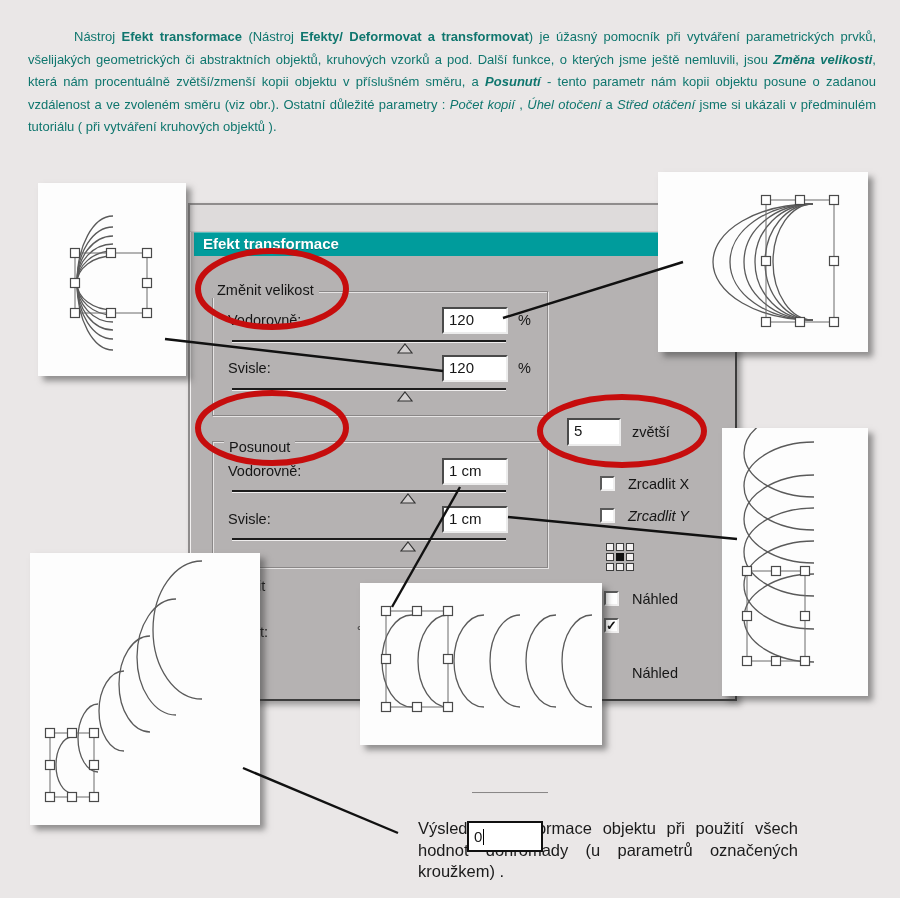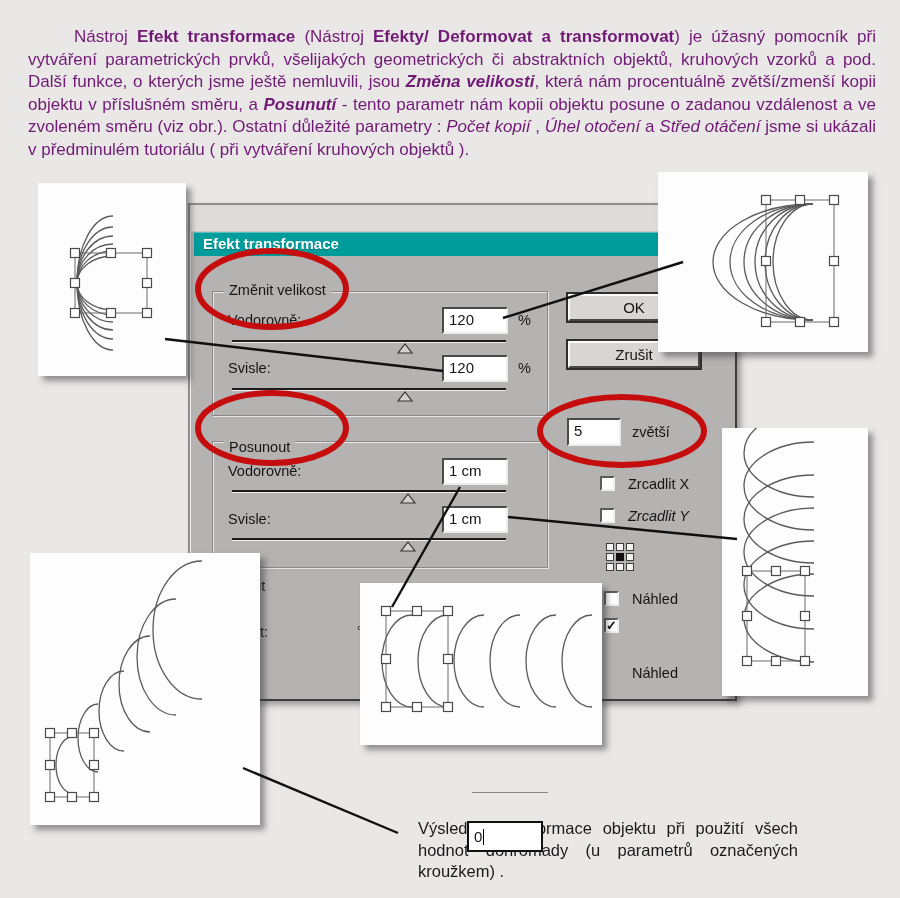--- a/index.html
+++ b/index.html
@@ -7,22 +7,22 @@
     width:900px;height:898px;position:relative;overflow:hidden;
     background:#eae7e7;
     font-family:"Liberation Sans", sans-serif;
     color:#161616;
   }
   .abs{position:absolute;}
 
   
   #intro{
     left:28px;top:26px;width:848px;
-    font-size:17px;line-height:22.5px;text-align:justify;
-    color:#701a75;
+    font-size:13px;line-height:22.5px;text-align:justify;
+    color:#0f766e;
   }
   #intro .ind{display:inline-block;width:46px;}
   #intro .b{font-weight:bold;}
   #intro .i{font-style:italic;}
 
   
   #dlg{
     left:188px;top:203px;width:545px;height:494px;
     background:#b5b2b2;
     border:2px solid;border-color:#8f8c8c #3c3c3c #3c3c3c #8f8c8c;
@@ -104,21 +104,21 @@
 </head>
 <body>
 
 <div id="intro" class="abs"><span class="ind"></span><span id="intro-segments"><span>Nástroj </span><span class="b">Efekt transformace</span><span> (Nástroj </span><span class="b">Efekty/ Deformovat a transformovat</span><span>) je úžasný pomocník při vytváření parametrických prvků, všelijakých geometrických či abstraktních objektů, kruhových vzorků a pod. Další funkce, o kterých jsme ještě nemluvili, jsou </span><span class="b i">Změna velikosti</span><span>, která nám procentuálně zvětší/zmenší kopii objektu v příslušném směru, a </span><span class="b i">Posunutí</span><span> - tento parametr nám kopii objektu posune o zadanou vzdálenost a ve zvoleném směru (viz obr.). Ostatní důležité parametry  : </span><span class="i">Počet kopií</span><span> , </span><span class="i">Úhel otočení</span><span> a </span><span class="i">Střed otáčení</span><span>  jsme si ukázali v předminulém tutoriálu  ( při vytváření kruhových objektů ).</span></span></div>
 
 <div id="dlg" class="abs">
   <div id="dlg-topstrip" class="abs"></div>
   <div id="dlg-title" class="abs"><span>Efekt transformace</span></div>
 
   <div class="abs groupbox" style="left:22px;top:86px;width:334px;height:123px;"></div>
-  <div class="abs grouplabel" style="left:34px;top:77px;">Změnit velikost</div>
+  <div class="abs grouplabel" style="left:22px;top:77px;">Změnit velikost</div>
 
   <div class="abs dlglabel" style="left:38px;top:107px;">Vodorovně:</div>
   <div class="abs field" style="left:252px;top:102px;width:66px;height:27px;">120</div>
   <div class="abs unit" style="left:328px;top:107px;">%</div>
   <div class="abs slider-track" style="left:42px;top:135px;width:274px;"></div>
   <svg class="abs thumb" style="left:207px;top:138px;" viewBox="0 0 16 11">
       <polygon points="8,1 15,10 1,10" fill="#d2cfcf" stroke="#333" stroke-width="1.2"></polygon>
     </svg>
 
   <div class="abs dlglabel" style="left:38px;top:155px;">Svisle:</div>
@@ -145,22 +145,20 @@
   <svg class="abs thumb" style="left:210px;top:336px;" viewBox="0 0 16 11">
       <polygon points="8,1 15,10 1,10" fill="#d2cfcf" stroke="#333" stroke-width="1.2"></polygon>
     </svg>
 
   <div class="abs grouplabel" style="left:68px;top:373px;padding:0;">it</div>
   <div id="rot-line" class="abs"></div>
   <div class="abs dlglabel" style="left:70px;top:419px;">t:</div>
   <div id="field-rot" class="abs"><span>0</span><span id="rot-cursor"></span></div>
   <div class="abs unit" style="left:167px;top:419px;font-size:12px;">°</div>
 
-  <div class="abs btn" style="left:378px;top:89px;width:132px;height:27px;line-height:23px;">OK</div>
-  <div class="abs btn" style="left:378px;top:136px;width:132px;height:27px;line-height:23px;">Zrušit</div>
 
   <div class="abs field" style="left:377px;top:213px;width:54px;height:28px;">5</div>
   <div class="abs dlglabel" style="left:442px;top:219px;">zvětší</div>
 
   <div class="abs checkbox" style="left:410px;top:271px;"></div>
   <div class="abs cblabel" style="left:438px;top:271px;text-align:right;">Zrcadlit X</div>
   <div class="abs checkbox" style="left:410px;top:303px;"></div>
   <div class="abs cblabel" style="left:438px;top:303px;font-style:italic;">Zrcadlit Y</div>
 
   <div id="anchor-grid" class="abs" style="left:416px;top:338px;">

